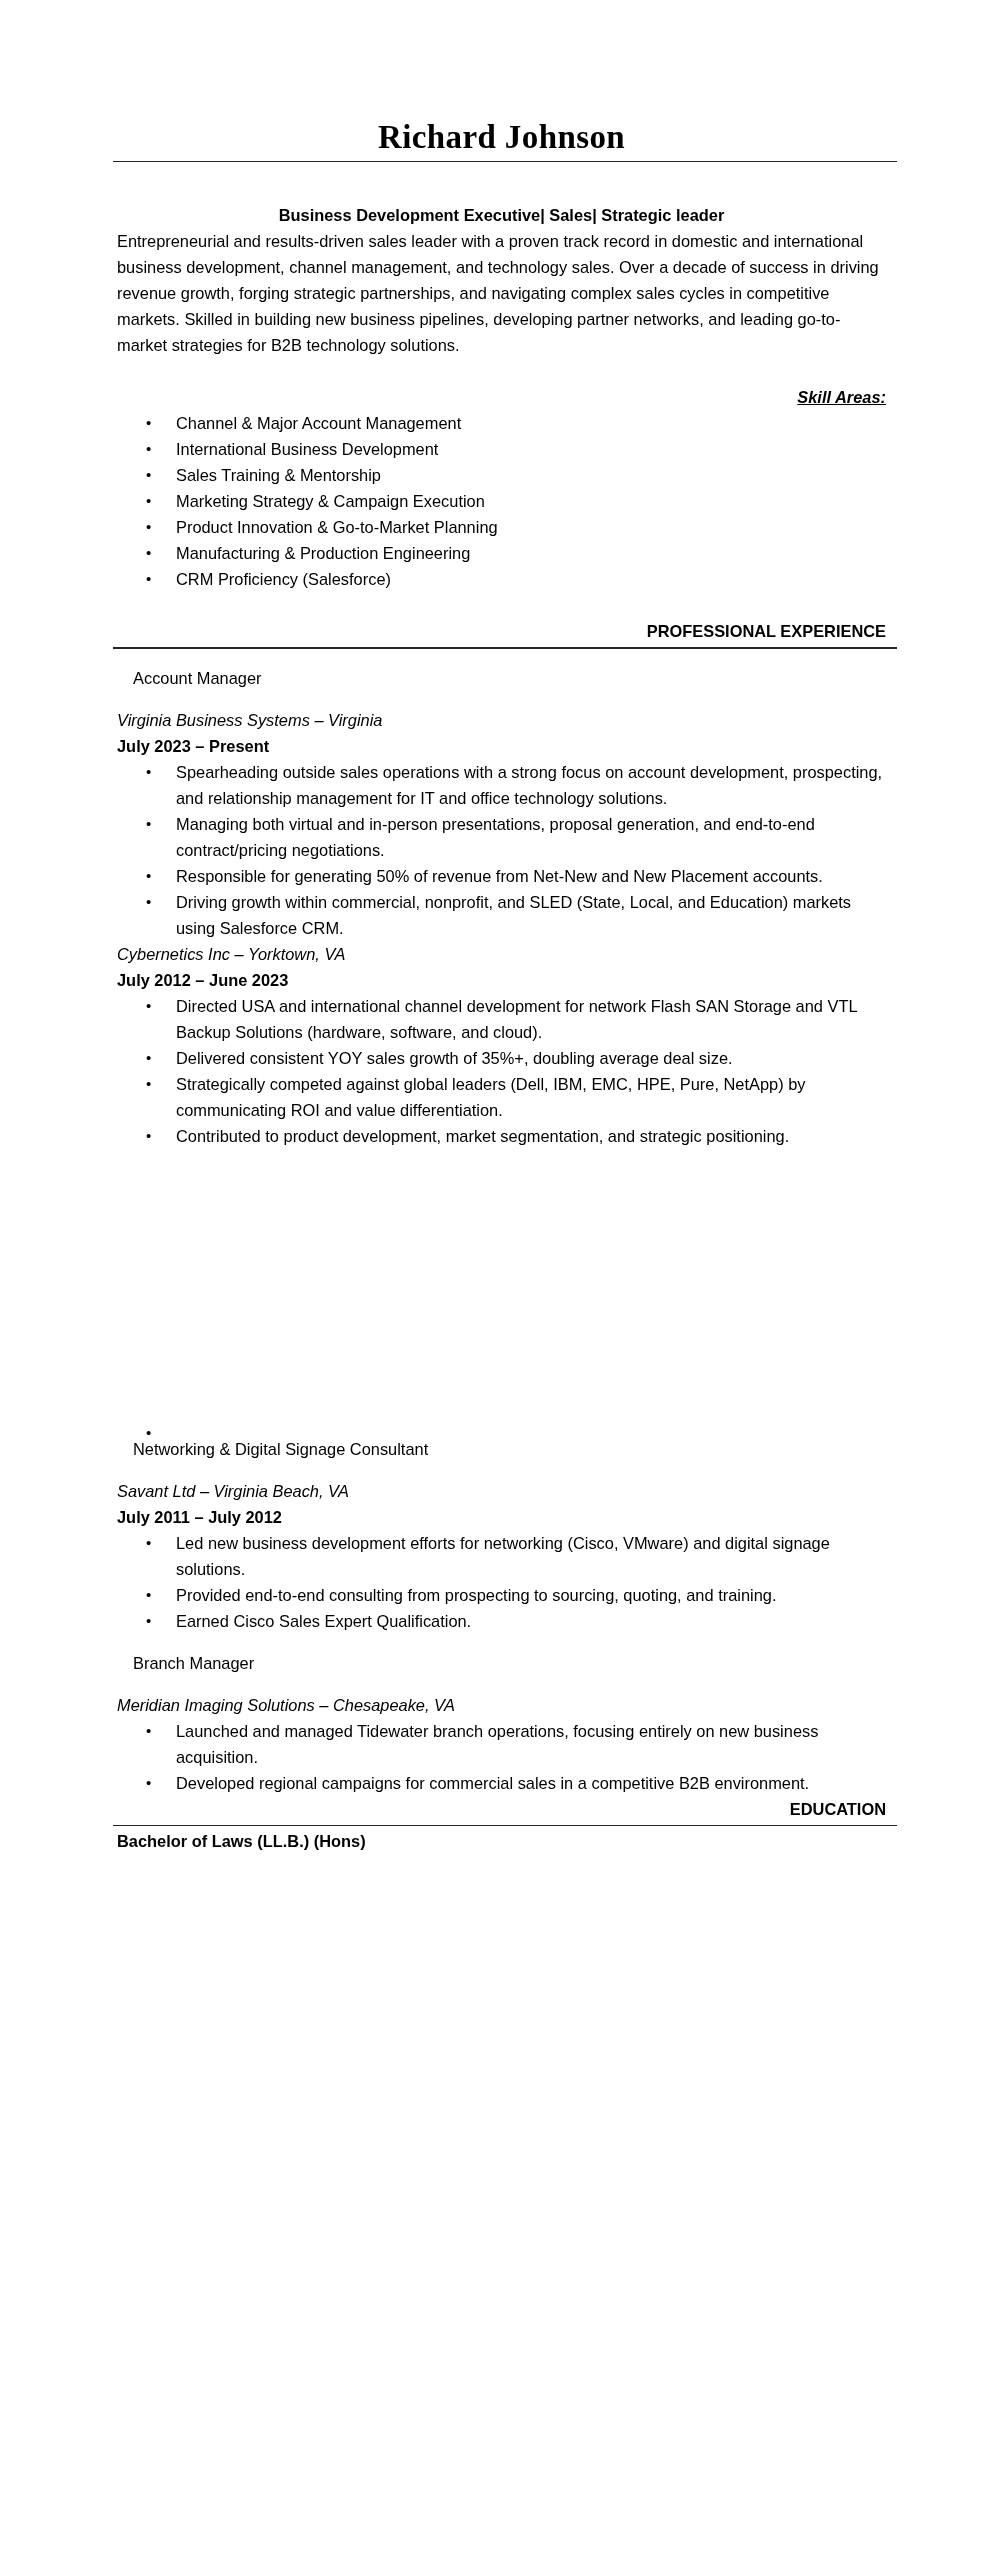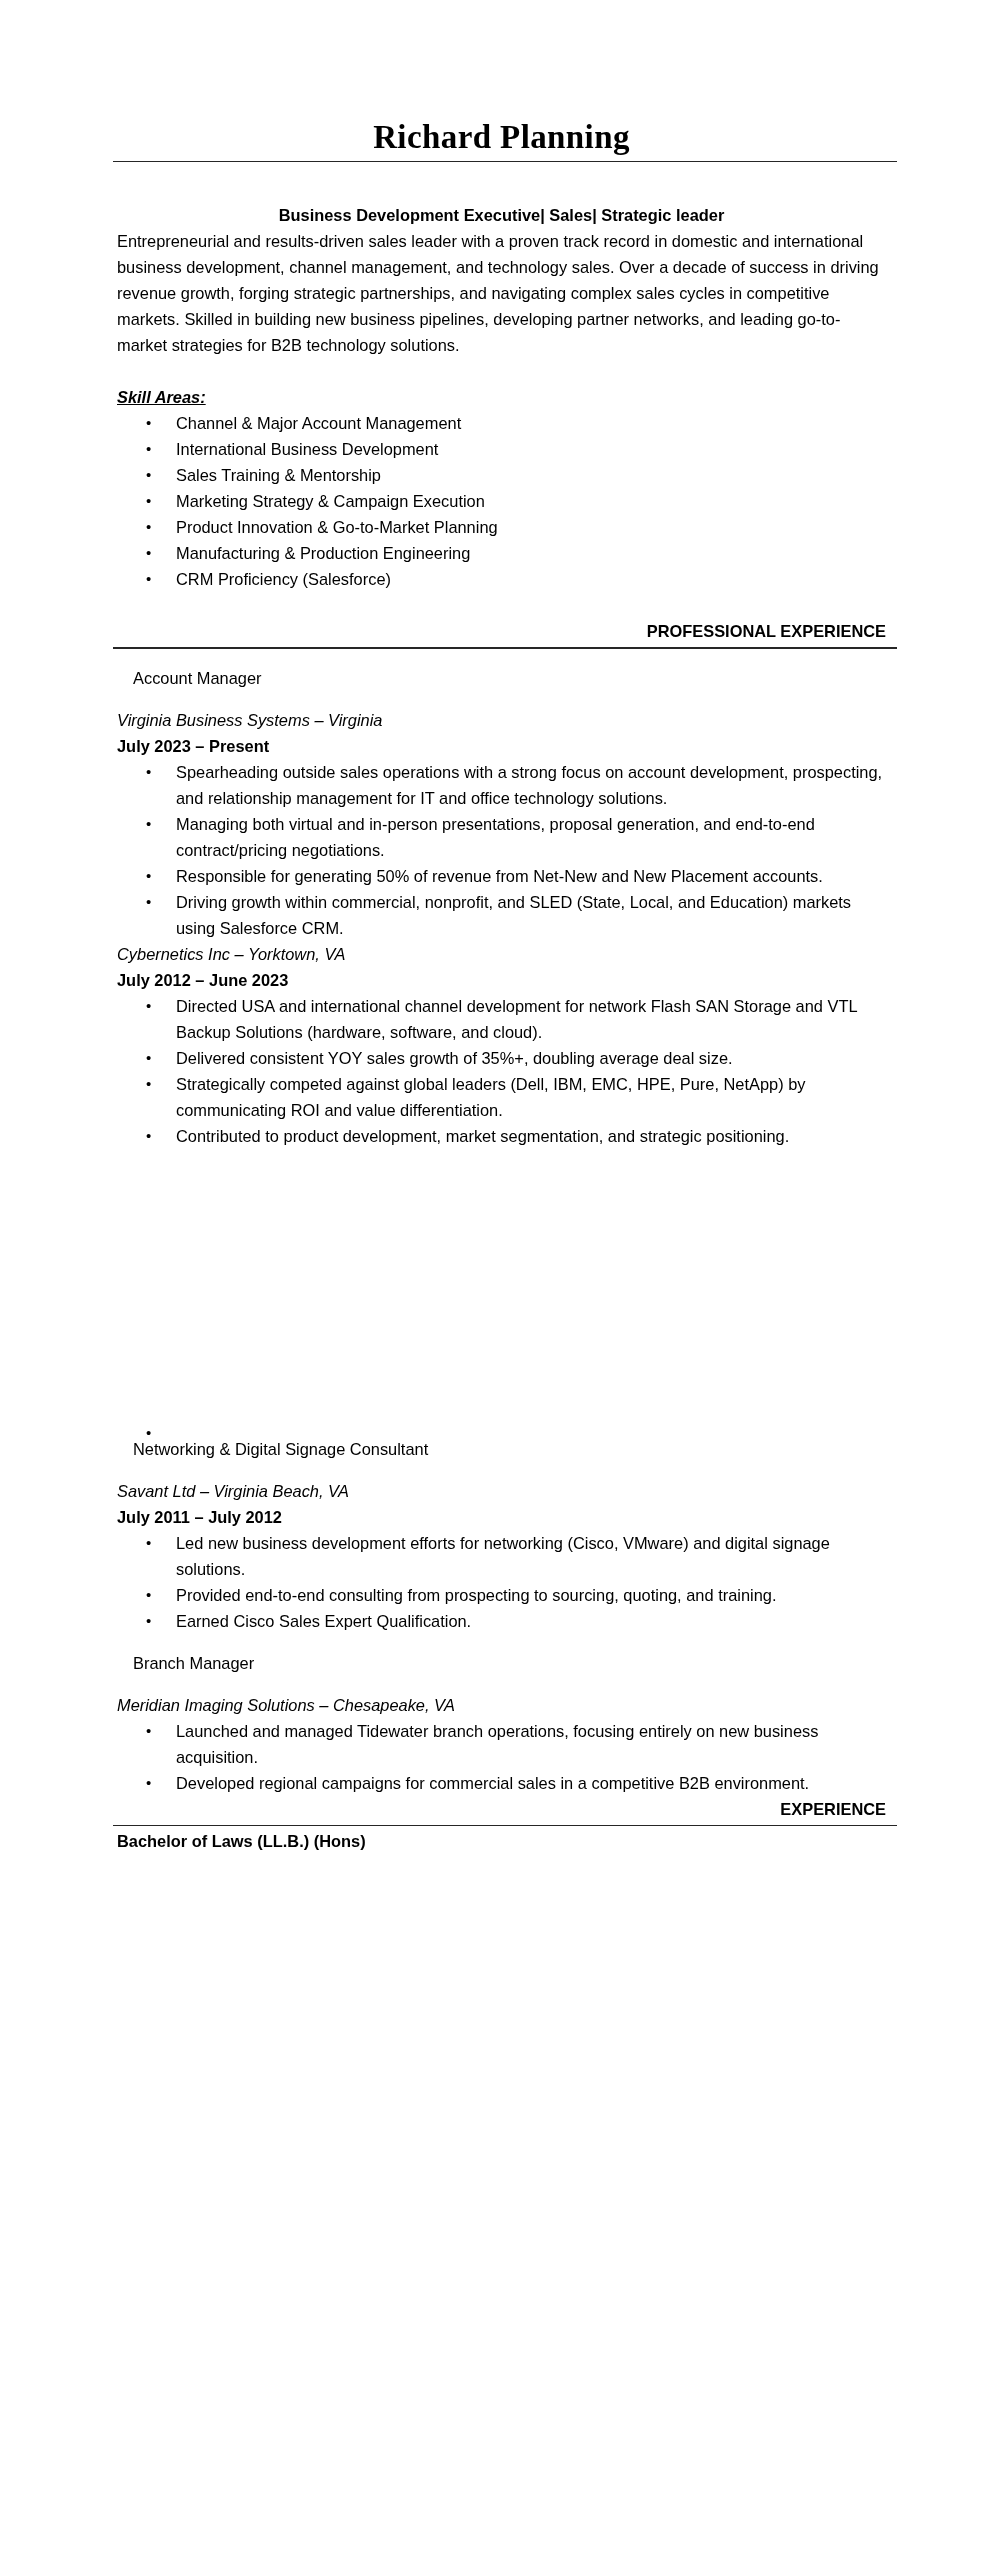--- a/index.html
+++ b/index.html
@@ -44,20 +44,21 @@
   }
   .summary { margin: 0; }
   .blank-line { height: 26px; }
   .skills-heading {
     margin: 0;
     font-weight: 700;
     font-style: italic;
     text-decoration: underline;
     font-size: 16.4px;
     line-height: 26px;
+    text-align: right;
   }
   .section-heading {
     margin: 0;
     font-weight: 700;
     font-size: 16.4px;
     line-height: 26px;
     text-align: right;
   }
   ul.bullets {
     margin: 0;
@@ -77,21 +78,21 @@
   .page-break-gap { height: 271px; }
   .edu-degree { margin: 0; font-weight: 700; }
   .edu-school { margin: 0; }
 </style>
 </head>
 <body>
 
 <div class="page">
   <div class="content">
 
-    <h1 class="name">Richard Planning</h1>
+    <h1 class="name">Richard Johnson</h1>
     <div class="rule rule-title"></div>
 
     <p class="headline">Business Development Executive| Sales| Strategic leader</p>
     <p class="summary">Entrepreneurial and results-driven sales leader with a proven track record in domestic and international business development, channel management, and technology sales. Over a decade of success in driving revenue growth, forging strategic partnerships, and navigating complex sales cycles in competitive markets. Skilled in building new business pipelines, developing partner networks, and leading go-to-market strategies for B2B technology solutions.</p>
 
     <div class="blank-line"></div>
 
     <p class="skills-heading">Skill Areas:</p>
     <ul class="bullets">
       <li><span class="bullet-glyph">•</span><span>Channel &amp; Major Account Management</span></li>
@@ -148,19 +149,19 @@
 
     <div>
       <p class="job-title">Branch Manager</p>
       <p class="job-company">Meridian Imaging Solutions – Chesapeake, VA</p>
       <ul class="bullets">
         <li><span class="bullet-glyph">•</span><span>Launched and managed Tidewater branch operations, focusing entirely on new business acquisition.</span></li>
         <li><span class="bullet-glyph">•</span><span>Developed regional campaigns for commercial sales in a competitive B2B environment.</span></li>
       </ul>
     </div>
 
-    <h2 class="section-heading">EXPERIENCE</h2>
+    <h2 class="section-heading">EDUCATION</h2>
     <div class="rule rule-section"></div>
     <p class="edu-degree">Bachelor of Laws (LL.B.) (Hons)</p>
 
   </div>
 </div>
 
 
 </body></html>

